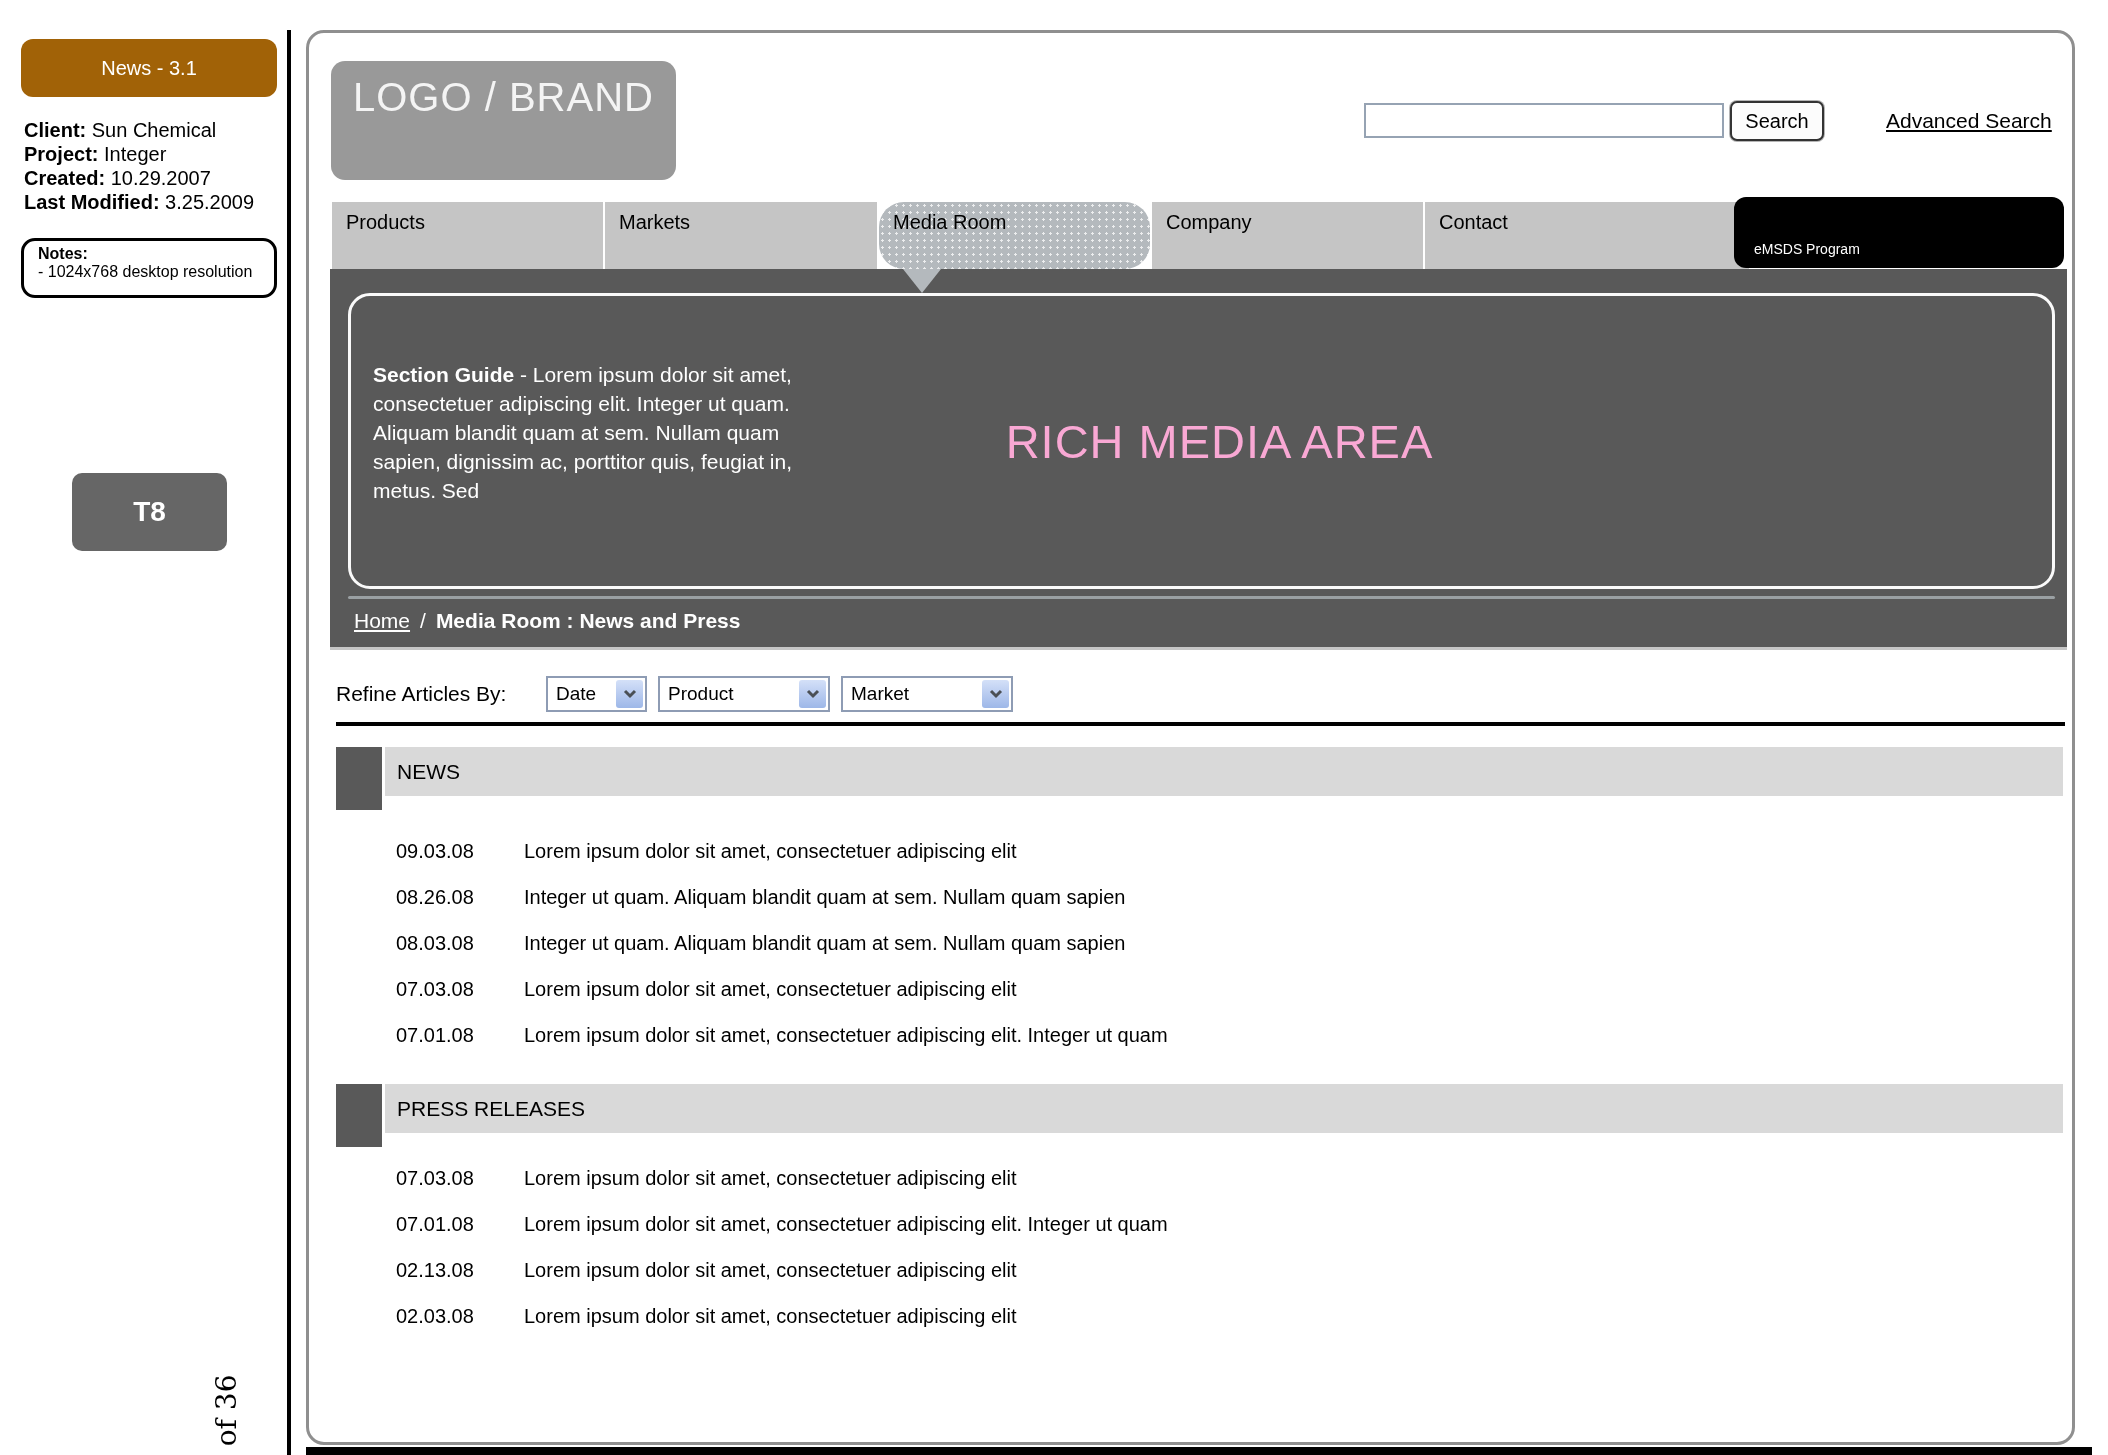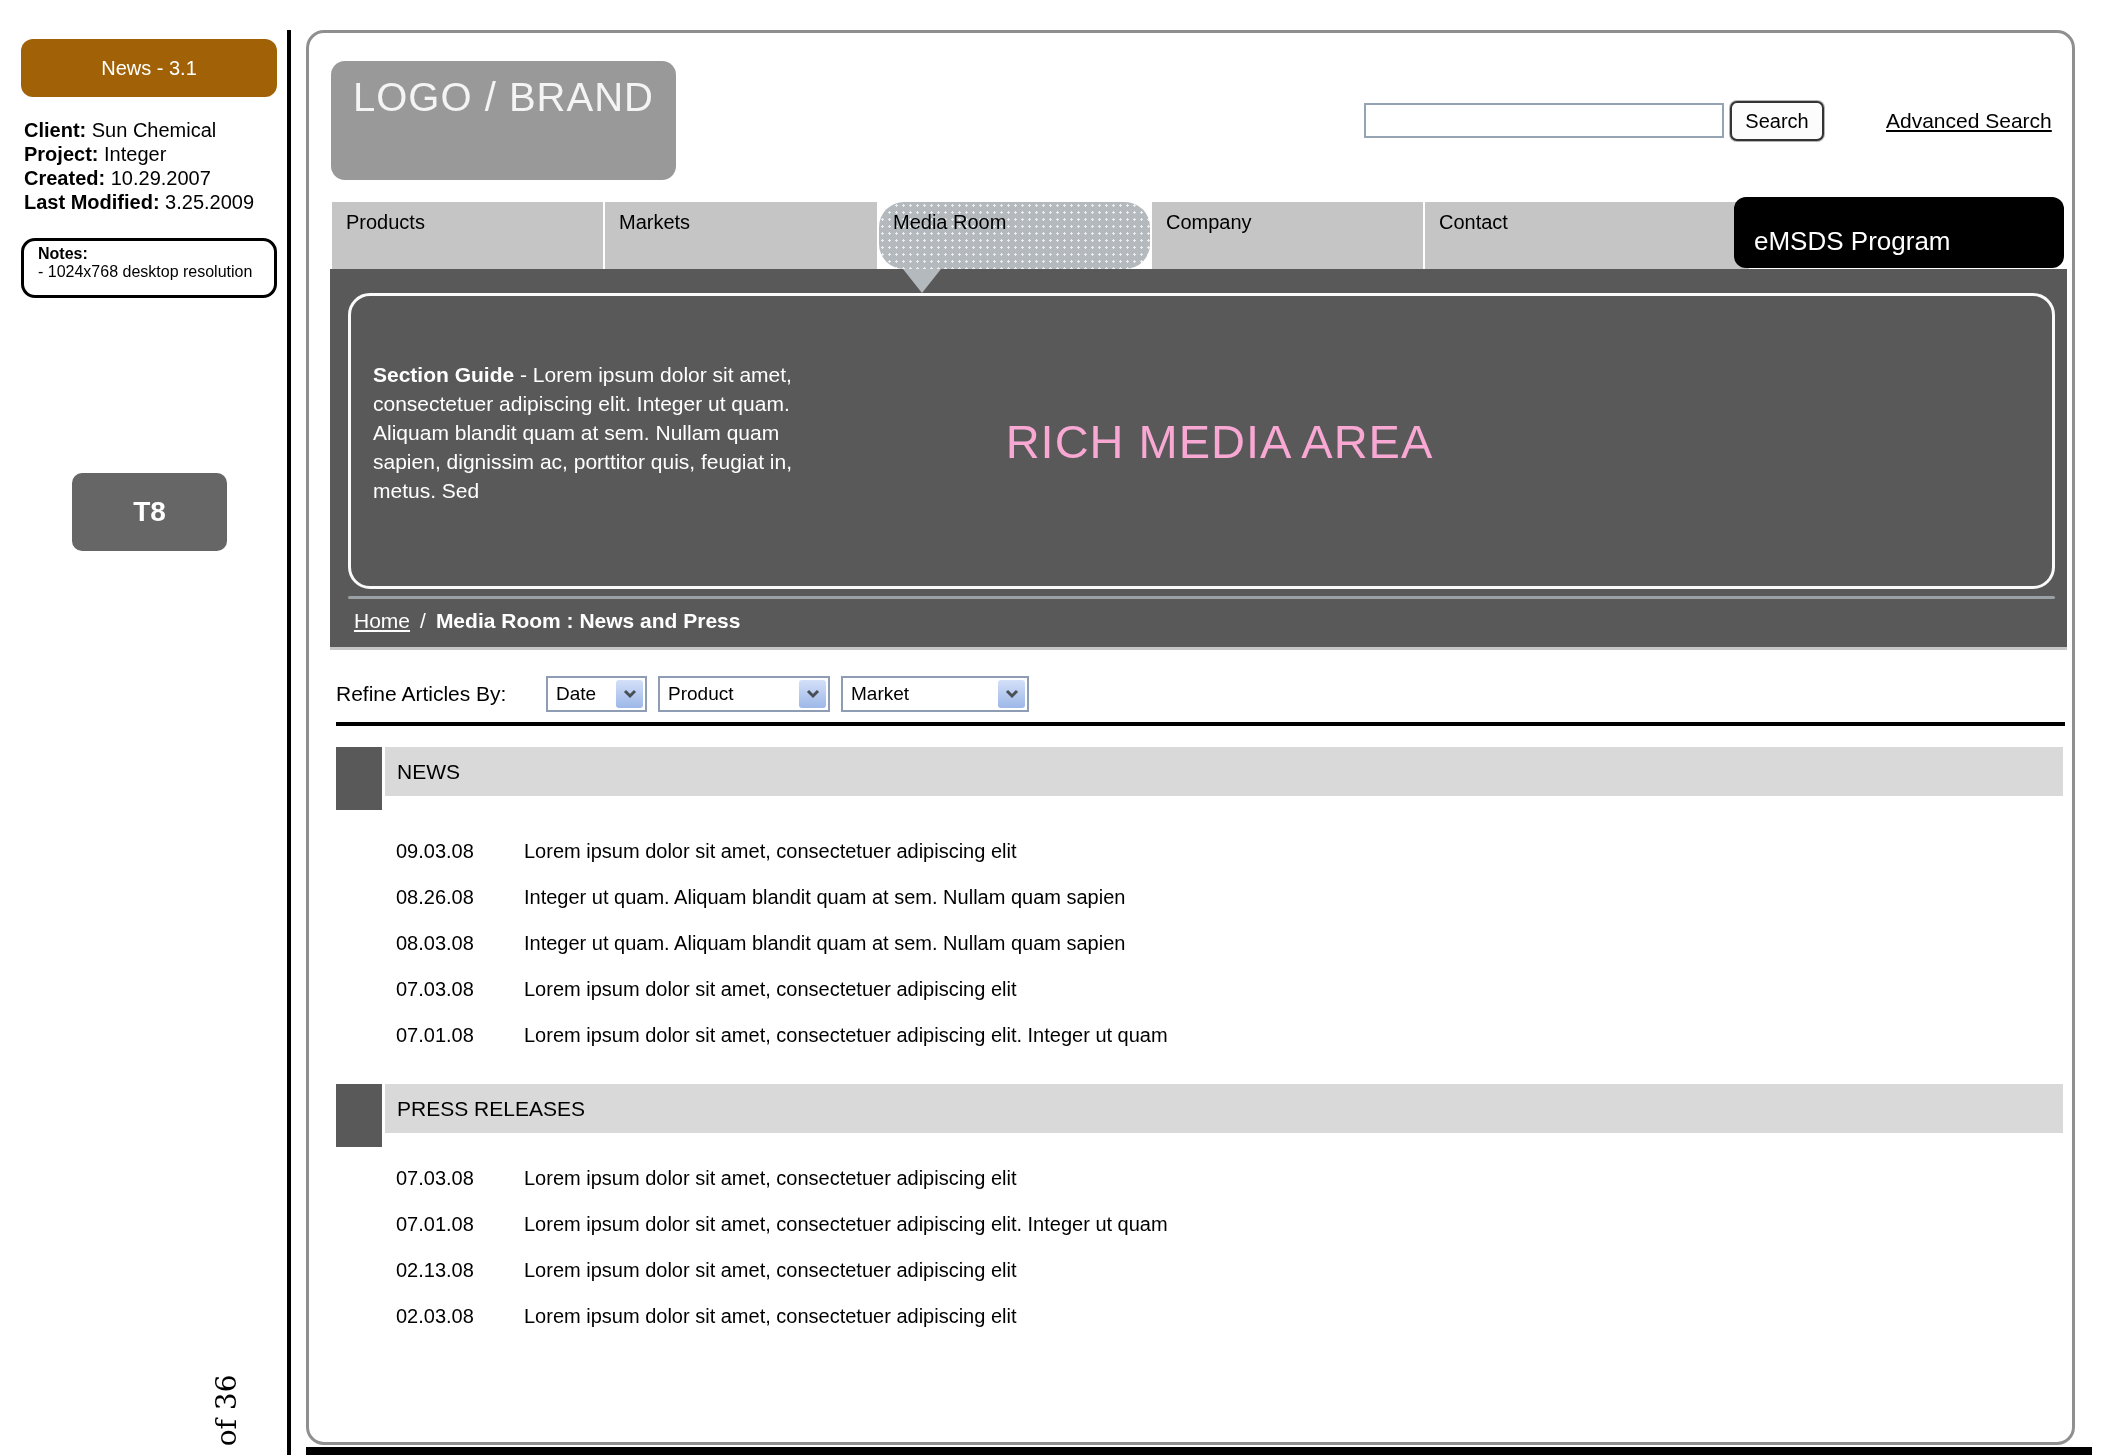--- a/index.html
+++ b/index.html
@@ -46,21 +46,21 @@
   .tab { top:169px; height:67px; background:#c5c5c5; font-size:20px; padding:9px 0 0 14px; cursor:pointer; }
   .tab.selected { background:#b4b9bd;
     background-image:radial-gradient(circle, rgba(255,255,255,.75) 1px, transparent 1.4px);
     background-size:7px 7px; }
   .tab-products { left:23px;  width:271px; }
   .tab-markets  { left:296px; width:272px; }
   .tab-media    { left:570px; width:271px;border-radius:25px; }
   .tab-company  { left:843px; width:271px; }
   .tab-contact  { left:1116px;width:324px; }
   .emsds { left:1425px; top:164px; width:330px; height:71px; background:#000; border-radius:12px;
-    color:#fff; font-size:26px; display:flex; align-items:flex-end; padding:0 0 11px 20px; cursor:pointer; }
+    color:#fff; font-size:14px; display:flex; align-items:flex-end; padding:0 0 11px 20px; cursor:pointer; }
 
   
   .hero { left:21px; top:236px; width:1737px; height:381px; background:#595959;
     border-bottom:3px solid #c6c6c6; }
   .tab-pointer { left:573px; top:0; width:0; height:0;
     border-left:19px solid transparent; border-right:19px solid transparent;
     border-top:24px solid #b4b9bd; }
   .hero-inner { left:18px; top:24px; width:1707px; height:296px;
     border:3px solid #fafafa; border-radius:22px; }
   .section-guide { left:22px; top:64px; width:438px; color:#fff; font-size:21px; line-height:29px; }
@@ -71,21 +71,21 @@
   .crumb-home { text-decoration:underline; color:#fff; cursor:pointer; }
   .crumb-sep { padding:0 10px; }
   .crumb-current { font-weight:bold; }
 
   
   .refine-label { left:27px; top:643px; height:36px; line-height:36px; font-size:21px; }
   .combo { top:643px; height:36px; border:2px solid #8e9cb4; background:#fff;
     display:flex; align-items:center; cursor:pointer; }
   .combo-date    { left:237px; width:101px; }
   .combo-product { left:349px; width:172px; }
-  .combo-market  { left:532px; width:188px; }
+  .combo-market  { left:532px; width:172px; }
   .combo-val { flex:1; font-size:19px; padding-left:8px; }
   .combo-btn { width:27px; height:28px; margin:2px; border-radius:3px;
     background:linear-gradient(#d4e0f8,#9db7e8); display:flex; align-items:center; justify-content:center; }
   .rule { left:27px; top:689px; width:1729px; height:4px; background:#000; }
 
   
   .sec-square { left:27px; width:46px; height:63px; background:#595959; }
   .sec-bar { left:76px; width:1678px; height:49px; background:#d9d9d9; font-size:21px;
     display:flex; align-items:center; padding-left:12px; }
   .rows { left:87px; width:1600px; }

